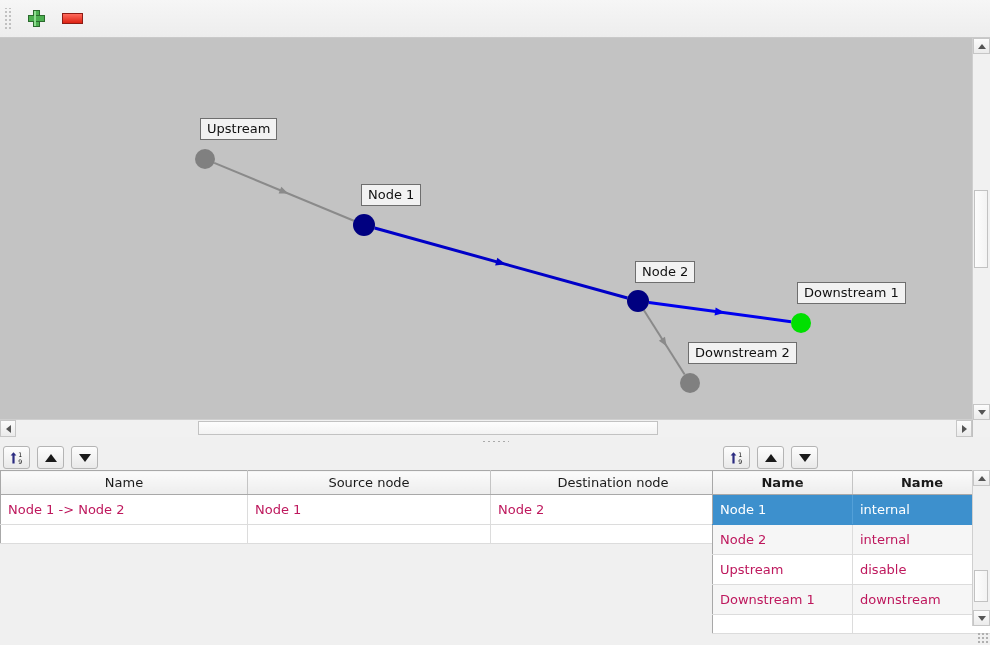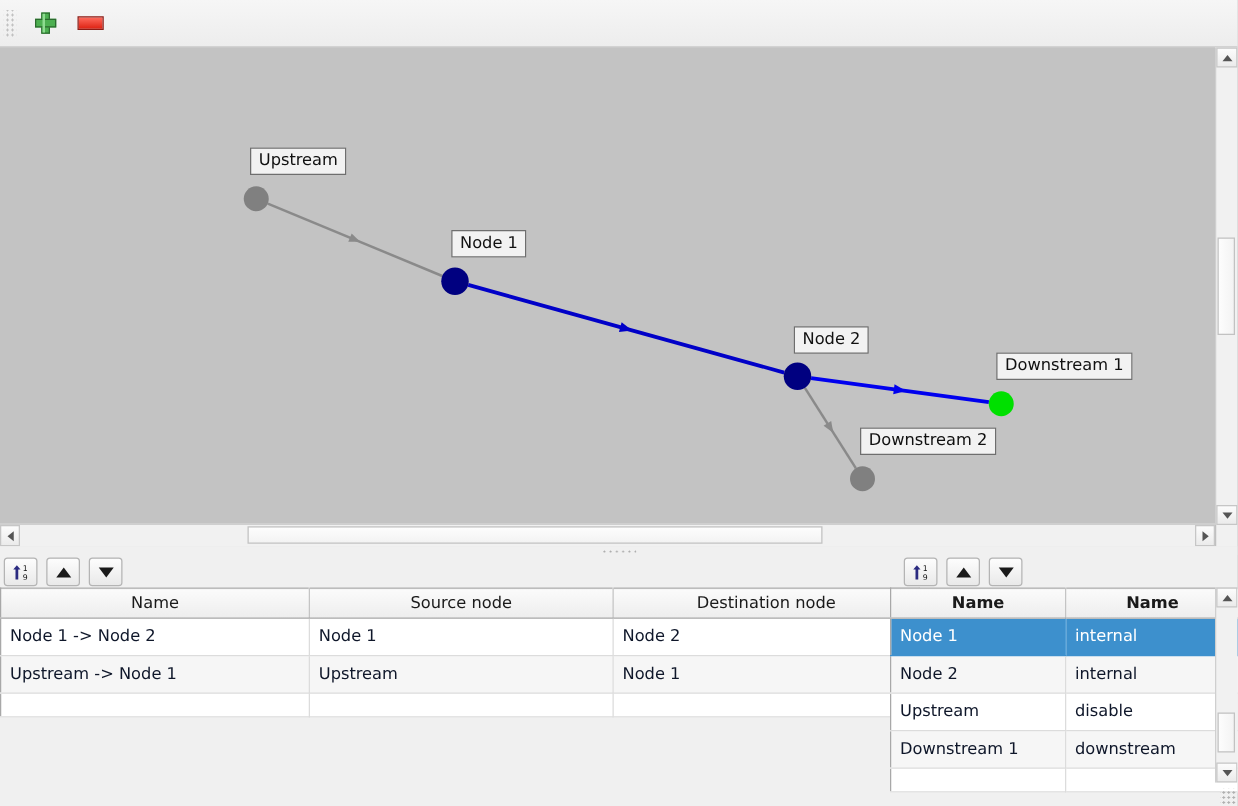--- a/index.html
+++ b/index.html
@@ -91,21 +91,21 @@
   .tblbox{position:relative;}
   .tbl th{
     height:23px;font-size:13px;font-weight:normal;color:#1a1a1a;text-align:center;
     background:linear-gradient(to bottom,#fbfbfb,#ededed);
     border-right:1px solid #c4c4c4;border-bottom:1px solid #a8a8a8;
     padding:0 4px;
     margin-left:47px;
   }
   .tbl th:last-child{border-right:none;}
   .tbl td{
-    height:29px;font-size:13px;color:#0f172a;text-align:left;padding:0 7px;
+    height:29px;font-size:13px;color:#be185d;text-align:left;padding:0 7px;
     border-right:1px solid #dcdcdc;border-bottom:1px solid #dcdcdc;
     overflow:hidden;white-space:nowrap;text-overflow:ellipsis;
   }
   .tbl td:last-child{border-right:none;}
   .tbl tr.alt td{background:#f6f6f6;}
   .tbl tr.sel td{background:#3d90cd;color:#fff;border-bottom-color:#3d90cd;border-right-color:#53a0d8;}
   .tbl.bold th{font-weight:bold;}
   .tbl tr.empty td{height:18px;border-right:1px solid #dcdcdc;}
 
   .rsb{position:absolute;right:0;top:0;width:17px;bottom:0;background:#f1f1f1;border-left:1px solid #cfcfcf;}
@@ -216,25 +216,20 @@
               <th style="width: 234px;">Source node</th>
               <th style="width: 236px;">Destination node</th>
             </tr>
           </thead>
         <tbody id="edges-body">
             <tr>
               <td>Node 1 -&gt; Node 2</td>
               <td>Node 1</td>
               <td>Node 2</td>
             </tr>
-            <tr class="alt">
-              <td>Upstream -&gt; Node 1</td>
-              <td>Upstream</td>
-              <td>Node 1</td>
-            </tr>
             <tr class="empty">
               <td>&nbsp;</td>
               <td>&nbsp;</td>
               <td>&nbsp;</td>
             </tr>
           </tbody>
       </table>
     </div>
   </div>
 

